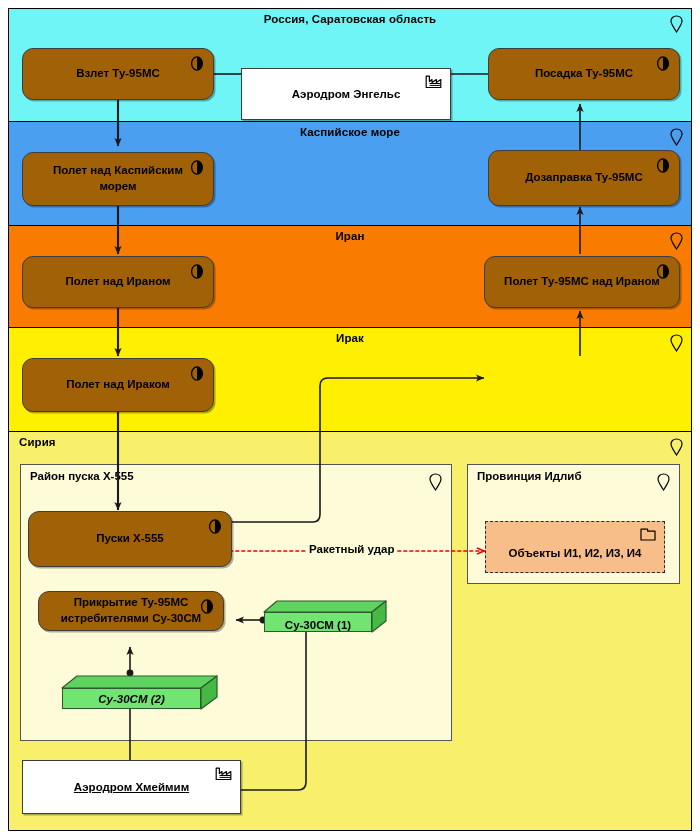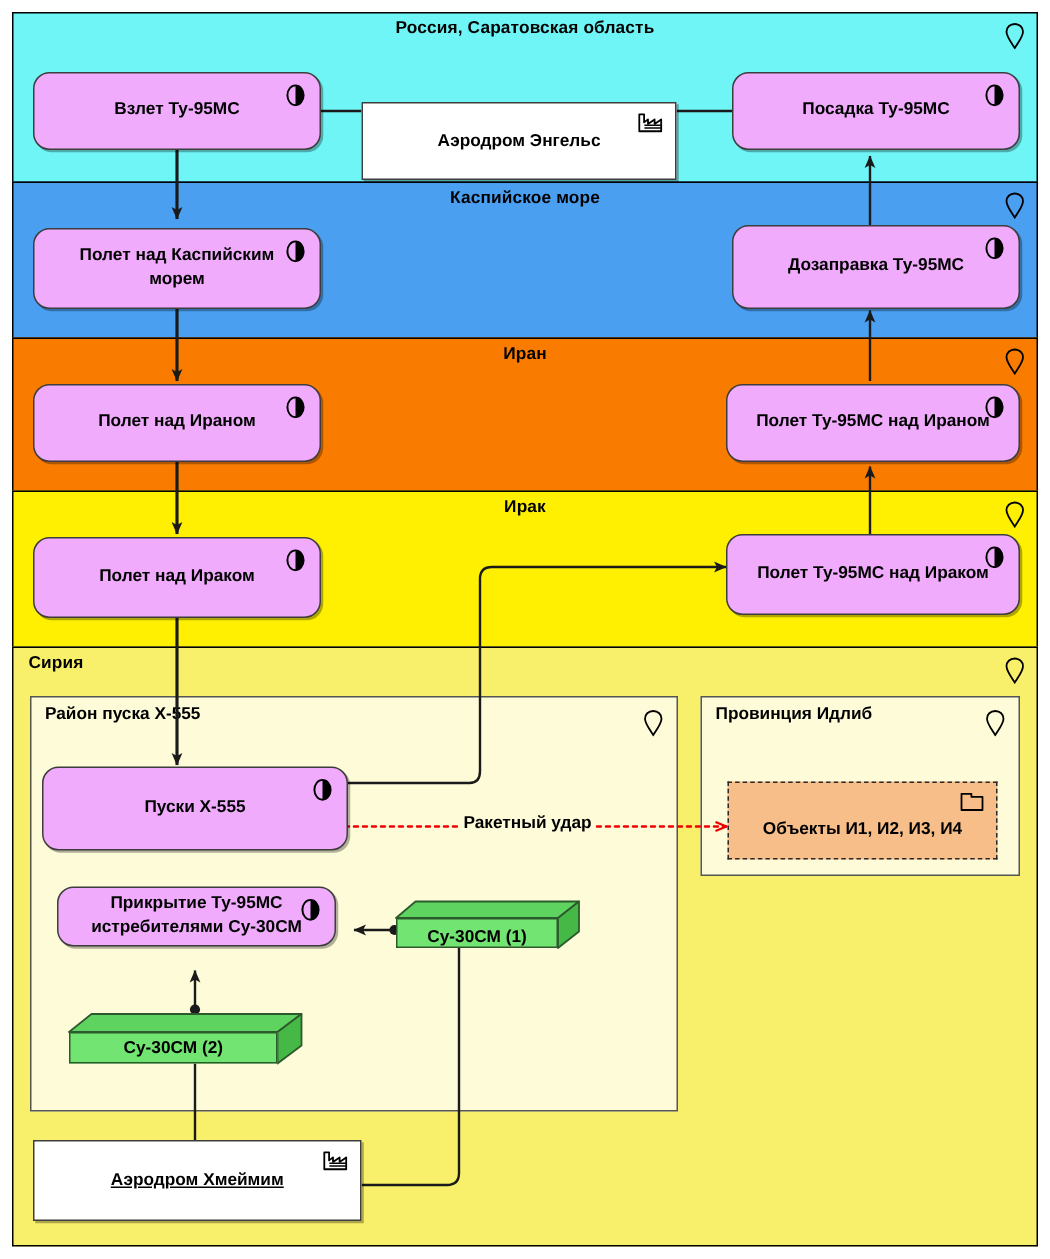--- a/index.html
+++ b/index.html
@@ -12,21 +12,21 @@
               font-size:11.5px;font-weight:bold;color:#000;letter-spacing:.1px;}
   .band-title.left{text-align:left;left:10px;right:auto;}
 
   
   .subloc{position:absolute;box-sizing:border-box;border:1.2px solid #555;
           background:#fdfbd8;}
   .subloc-title{position:absolute;top:5px;left:9px;font-size:11.5px;
                 font-weight:bold;color:#000;}
 
   
-  .proc{position:absolute;box-sizing:border-box;background:#f0abfc;
+  .proc{position:absolute;box-sizing:border-box;background:#a16207;
         border:1.4px solid #3d3d3d;border-radius:11px;
         box-shadow:1.5px 1.5px 0 rgba(0,0,0,.30);
         display:flex;align-items:center;justify-content:center;text-align:center;}
   .proc .lbl{font-size:11.5px;font-weight:bold;color:#000;line-height:1.35;padding:0 18px;}
 
   
   .fac{position:absolute;box-sizing:border-box;background:#ffffff;
        border:1.4px solid #3d3d3d;
        box-shadow:1.5px 1.5px 0 rgba(0,0,0,.30);
        display:flex;align-items:center;justify-content:center;text-align:center;}
@@ -247,29 +247,20 @@
   <div class="proc" style="left:22px;top:358px;width:192px;height:54px;">
     <span class="lbl">Полет над Ираком</span>
     <span class="icon proc-icon" style="right:8px;top:7px;">
       <svg viewBox="0 0 16 15" width="16" height="15">
           <ellipse cx="8" cy="7.5" rx="5.4" ry="6.6" fill="none" stroke="#000" stroke-width="1.3"></ellipse>
           <path d="M8 1.1 C10.9 1.1 13.4 3.9 13.4 7.5 C13.4 11.1 10.9 13.9 8 13.9 Z" fill="#000"></path>
         </svg>
     </span>
   </div>
 
-  <div class="proc" style="left:484px;top:356px;width:196px;height:54px;">
-    <span class="lbl">Полет Ту-95МС над Ираком</span>
-    <span class="icon proc-icon" style="right:8px;top:7px;">
-      <svg viewBox="0 0 16 15" width="16" height="15">
-          <ellipse cx="8" cy="7.5" rx="5.4" ry="6.6" fill="none" stroke="#000" stroke-width="1.3"></ellipse>
-          <path d="M8 1.1 C10.9 1.1 13.4 3.9 13.4 7.5 C13.4 11.1 10.9 13.9 8 13.9 Z" fill="#000"></path>
-        </svg>
-    </span>
-  </div>
 
   <div class="proc" style="left:28px;top:511px;width:204px;height:56px;">
     <span class="lbl">Пуски Х-555</span>
     <span class="icon proc-icon" style="right:8px;top:7px;">
       <svg viewBox="0 0 16 15" width="16" height="15">
           <ellipse cx="8" cy="7.5" rx="5.4" ry="6.6" fill="none" stroke="#000" stroke-width="1.3"></ellipse>
           <path d="M8 1.1 C10.9 1.1 13.4 3.9 13.4 7.5 C13.4 11.1 10.9 13.9 8 13.9 Z" fill="#000"></path>
         </svg>
     </span>
   </div>
@@ -288,21 +279,21 @@
   <div class="equip" style="left:263px;top:600px;width:124px;height:33px;">
     <svg width="124" height="33" viewBox="0 0 124 33" style="position:absolute;left:0;top:0;">
       <path d="M14,1 L123,1 L109,12 L1,12 Z" fill="#5fd35f" stroke="#2d5a2d" stroke-width="1.2" stroke-linejoin="round"></path>
       <path d="M123,1 L123,21 L109,32 L109,12 Z" fill="#46b846" stroke="#2d5a2d" stroke-width="1.2" stroke-linejoin="round"></path>
     </svg>
     <div class="body" style="left:1px;top:12px;width:108px;height:20px;align-items:flex-end;">
       <span class="lbl">Су-30СМ (1)</span>
     </div>
   </div>
 
-  <div class="equip" style="left:45px;top:675px;width:157px;height:35px;">
+  <div class="equip" style="left:61px;top:675px;width:157px;height:35px;font-style:italic;">
     <svg width="157" height="35" viewBox="0 0 157 35" style="position:absolute;left:0;top:0;">
       <path d="M16,1 L156,1 L140,13 L1,13 Z" fill="#5fd35f" stroke="#2d5a2d" stroke-width="1.2" stroke-linejoin="round"></path>
       <path d="M156,1 L156,22 L140,34 L140,13 Z" fill="#46b846" stroke="#2d5a2d" stroke-width="1.2" stroke-linejoin="round"></path>
     </svg>
     <div class="body" style="left:1px;top:13px;width:139px;height:21px;">
       <span class="lbl">Су-30СМ (2)</span>
     </div>
   </div>
 
   <div class="fac" style="left:22px;top:760px;width:219px;height:54px;text-decoration:underline;">

